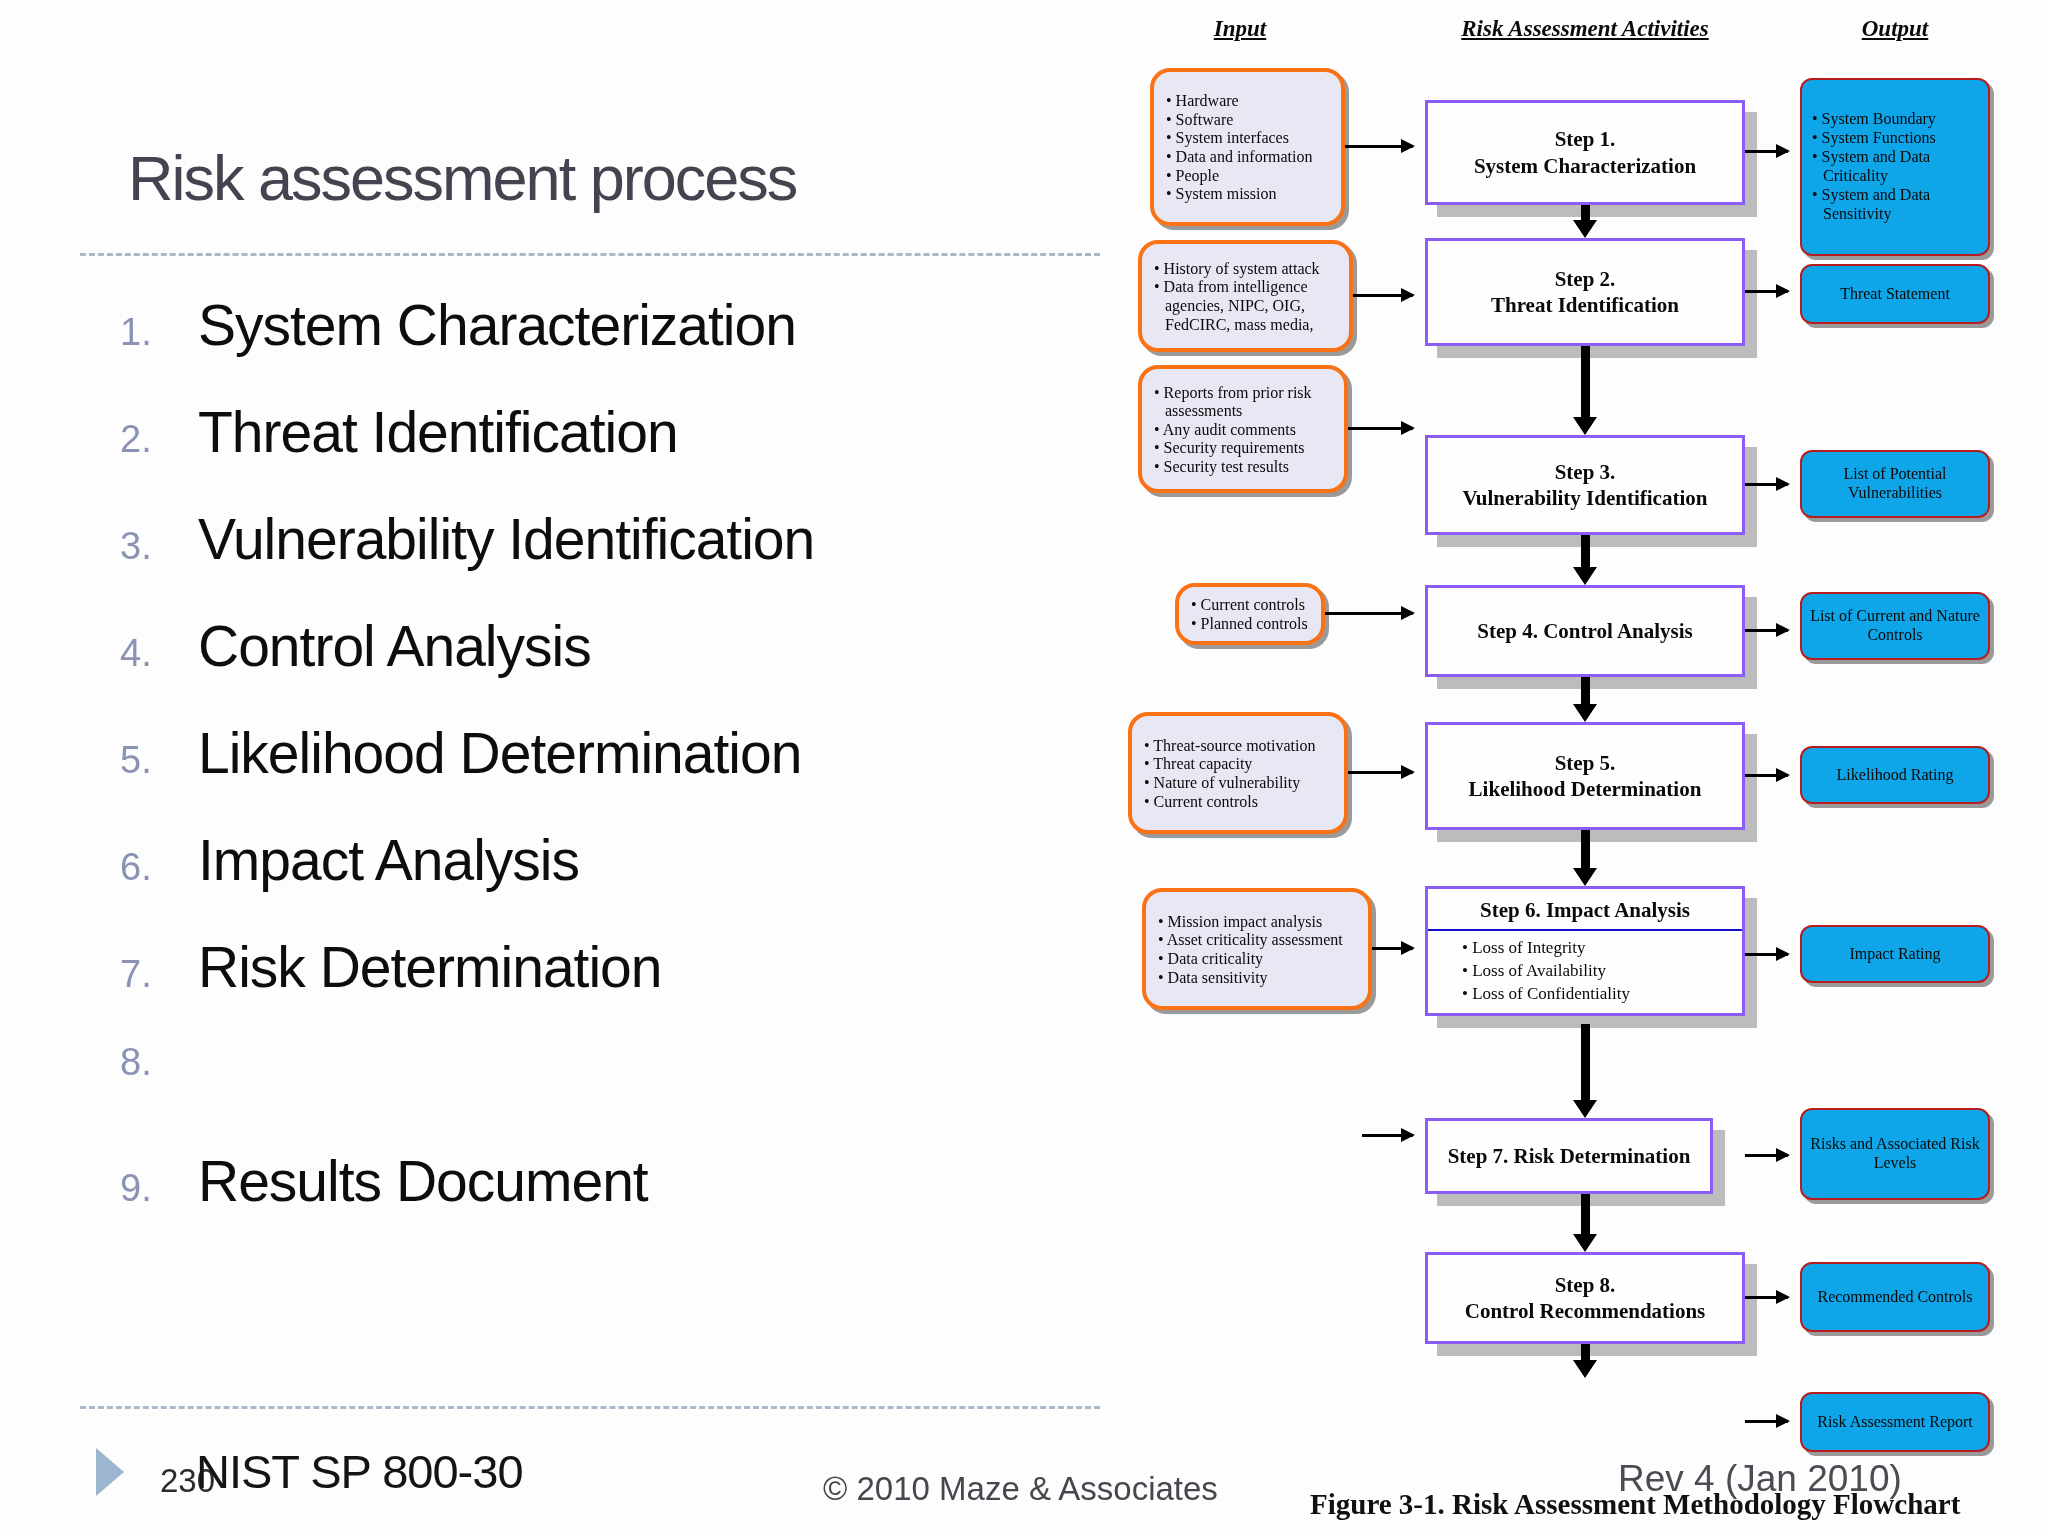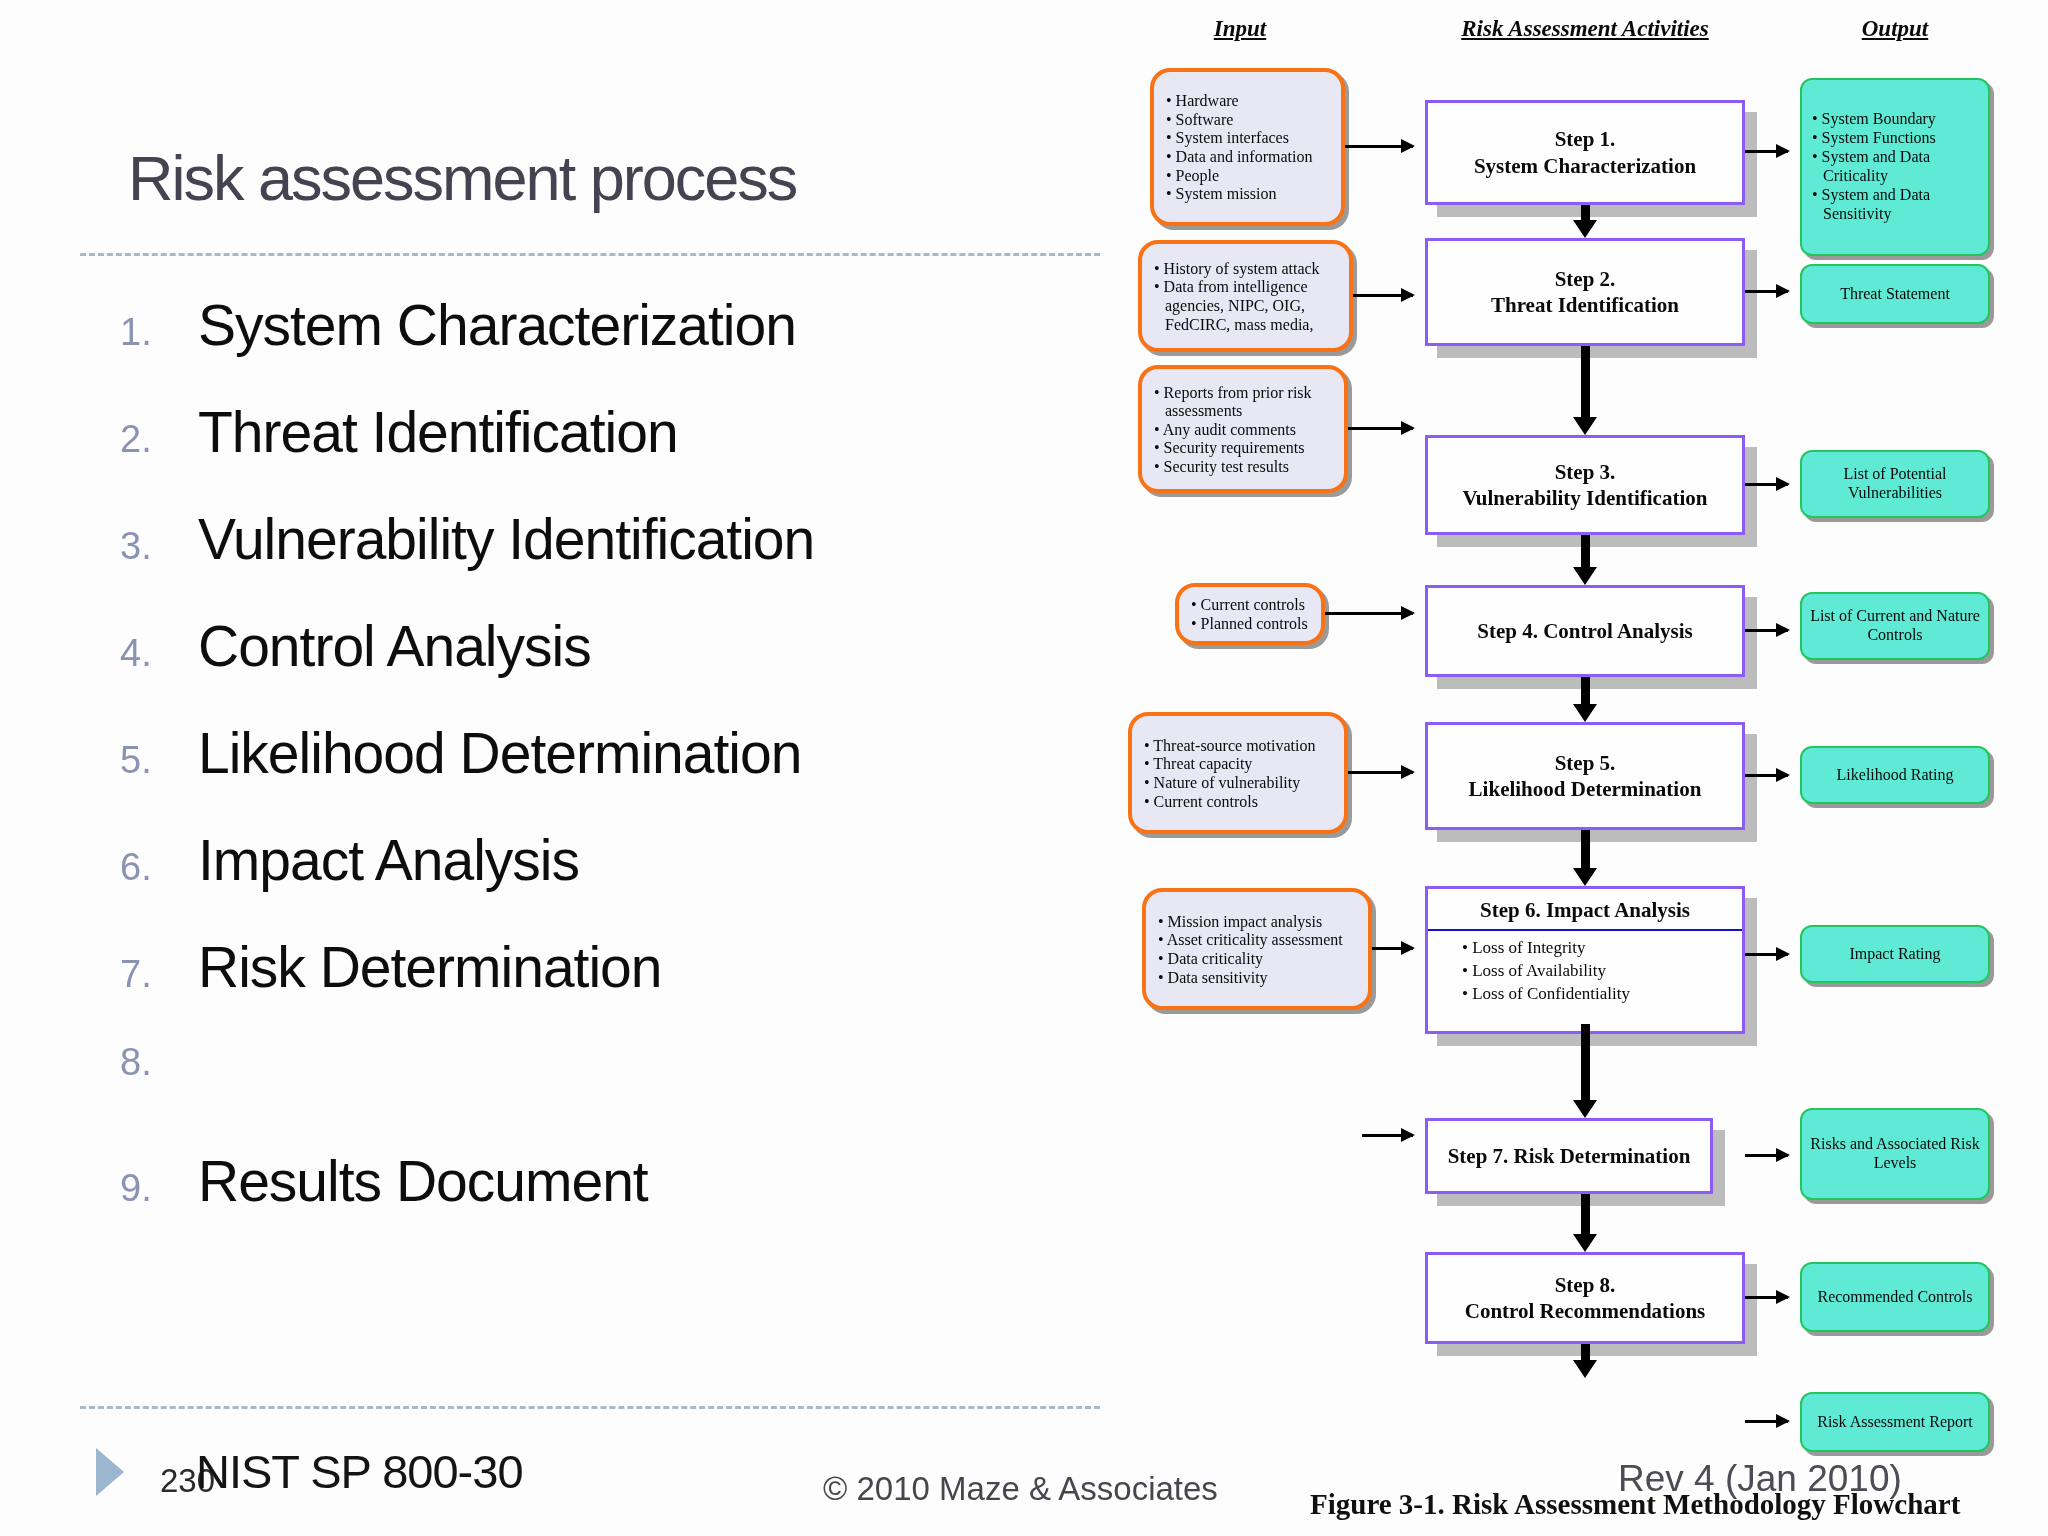--- a/index.html
+++ b/index.html
@@ -47,21 +47,21 @@
     font-family:"Liberation Serif",serif;font-weight:bold;font-style:italic;
     font-size:23px;color:#0a0a0a;text-decoration:underline;white-space:nowrap;
   }
   .inbox{
     position:absolute;background:#e8e8f5;border:4px solid #f97316;border-radius:20px;
     box-shadow:4px 4px 0 #9a9a9a;padding:8px 6px 6px 12px;box-sizing:border-box;
     font-family:"Liberation Serif",serif;font-size:16px;color:#0a0a0a;line-height:1.16;
     display:flex;align-items:center;
   }
   .outbox{
-    position:absolute;background:#5eead4;border:2px solid #22c55e;border-radius:12px;
+    position:absolute;background:#0ea5e9;border:2px solid #b91c1c;border-radius:12px;
     box-shadow:4px 4px 0 #9a9a9a;padding:6px 8px;box-sizing:border-box;
     font-family:"Liberation Serif",serif;font-size:16px;color:#0a0a0a;line-height:1.18;
     display:flex;align-items:center;justify-content:center;text-align:center;
   }
   .outbox.bullets{justify-content:flex-start;text-align:left;padding-left:10px;}
   .stepbox{
     position:absolute;background:#fefefe;border:3px solid #8b5cf6;
     box-shadow:12px 12px 0 #bcbcbc;box-sizing:border-box;
     font-family:"Liberation Serif",serif;color:#0a0a0a;
     display:flex;flex-direction:column;align-items:center;justify-content:center;
@@ -202,21 +202,21 @@
     <div class="t">Step 3.</div>
     <div class="st">Vulnerability Identification</div>
   </div>
   <div class="stepbox" style="left:345px;top:585px;width:320px;height:92px;">
     <div class="t">Step 4.  Control Analysis</div>
   </div>
   <div class="stepbox" style="left:345px;top:722px;width:320px;height:108px;">
     <div class="t">Step 5.</div>
     <div class="st">Likelihood Determination</div>
   </div>
-  <div class="stepbox" style="left:345px;top:886px;width:320px;height:148px;justify-content:flex-start;">
+  <div class="stepbox" style="left:345px;top:886px;width:320px;height:130px;justify-content:flex-start;">
     <div class="t" style="margin-top:8px;">Step 6.  Impact Analysis</div>
     <div class="step6-div"></div>
     <ul class="blist step6-body">
         <li>Loss of Integrity</li>
         <li>Loss of Availability</li>
         <li>Loss of Confidentiality</li>
       </ul>
   </div>
   <div class="stepbox" style="left:345px;top:1118px;width:288px;height:76px;">
     <div class="t">Step 7.  Risk Determination</div>

